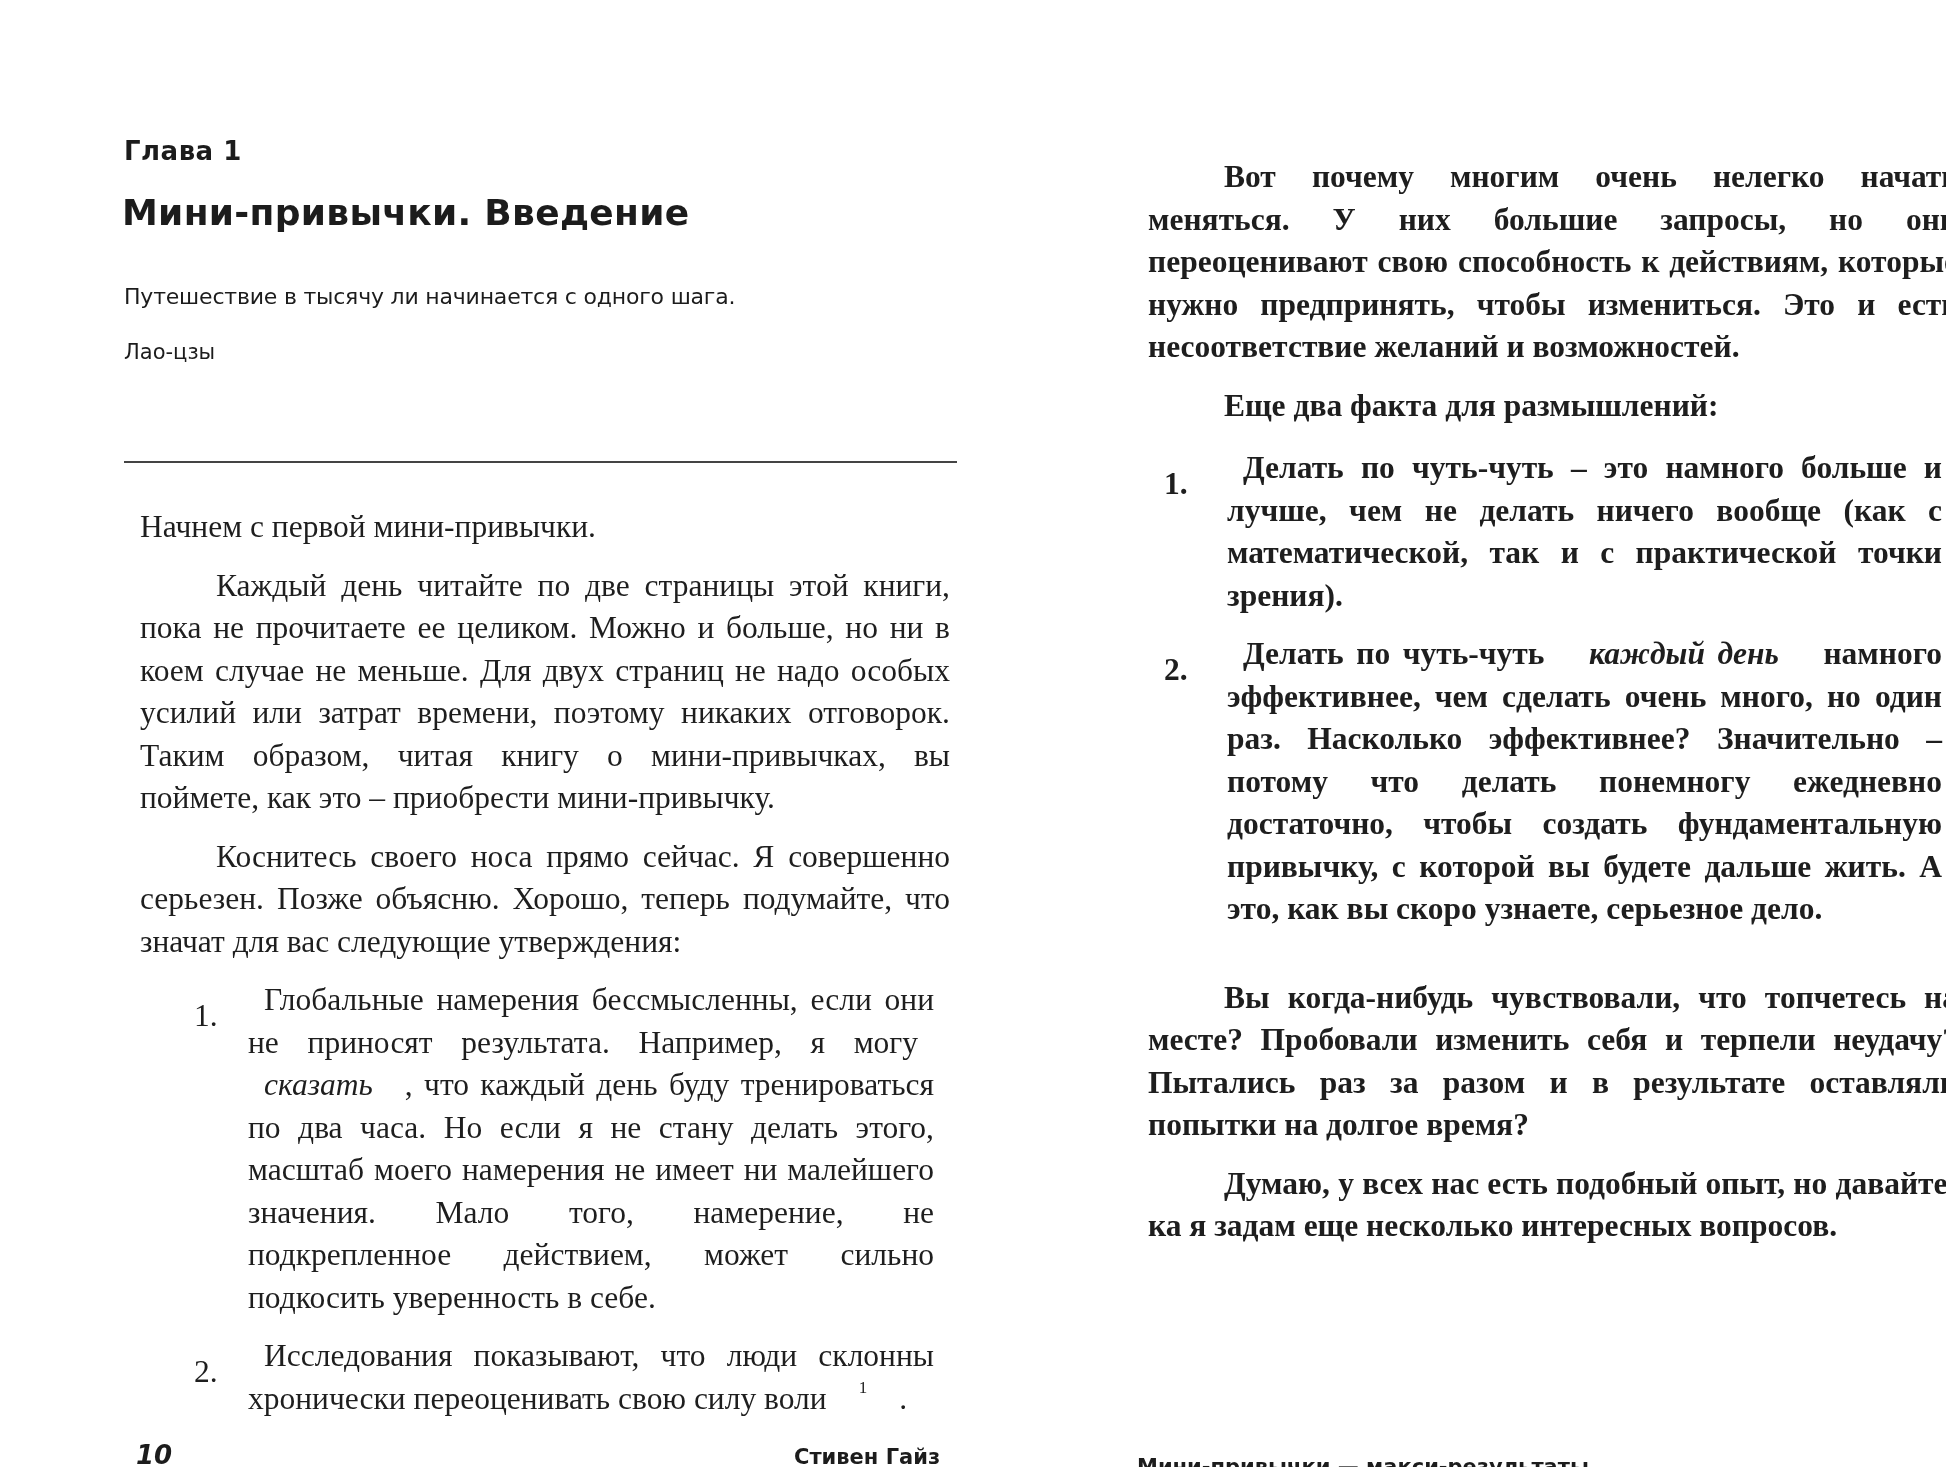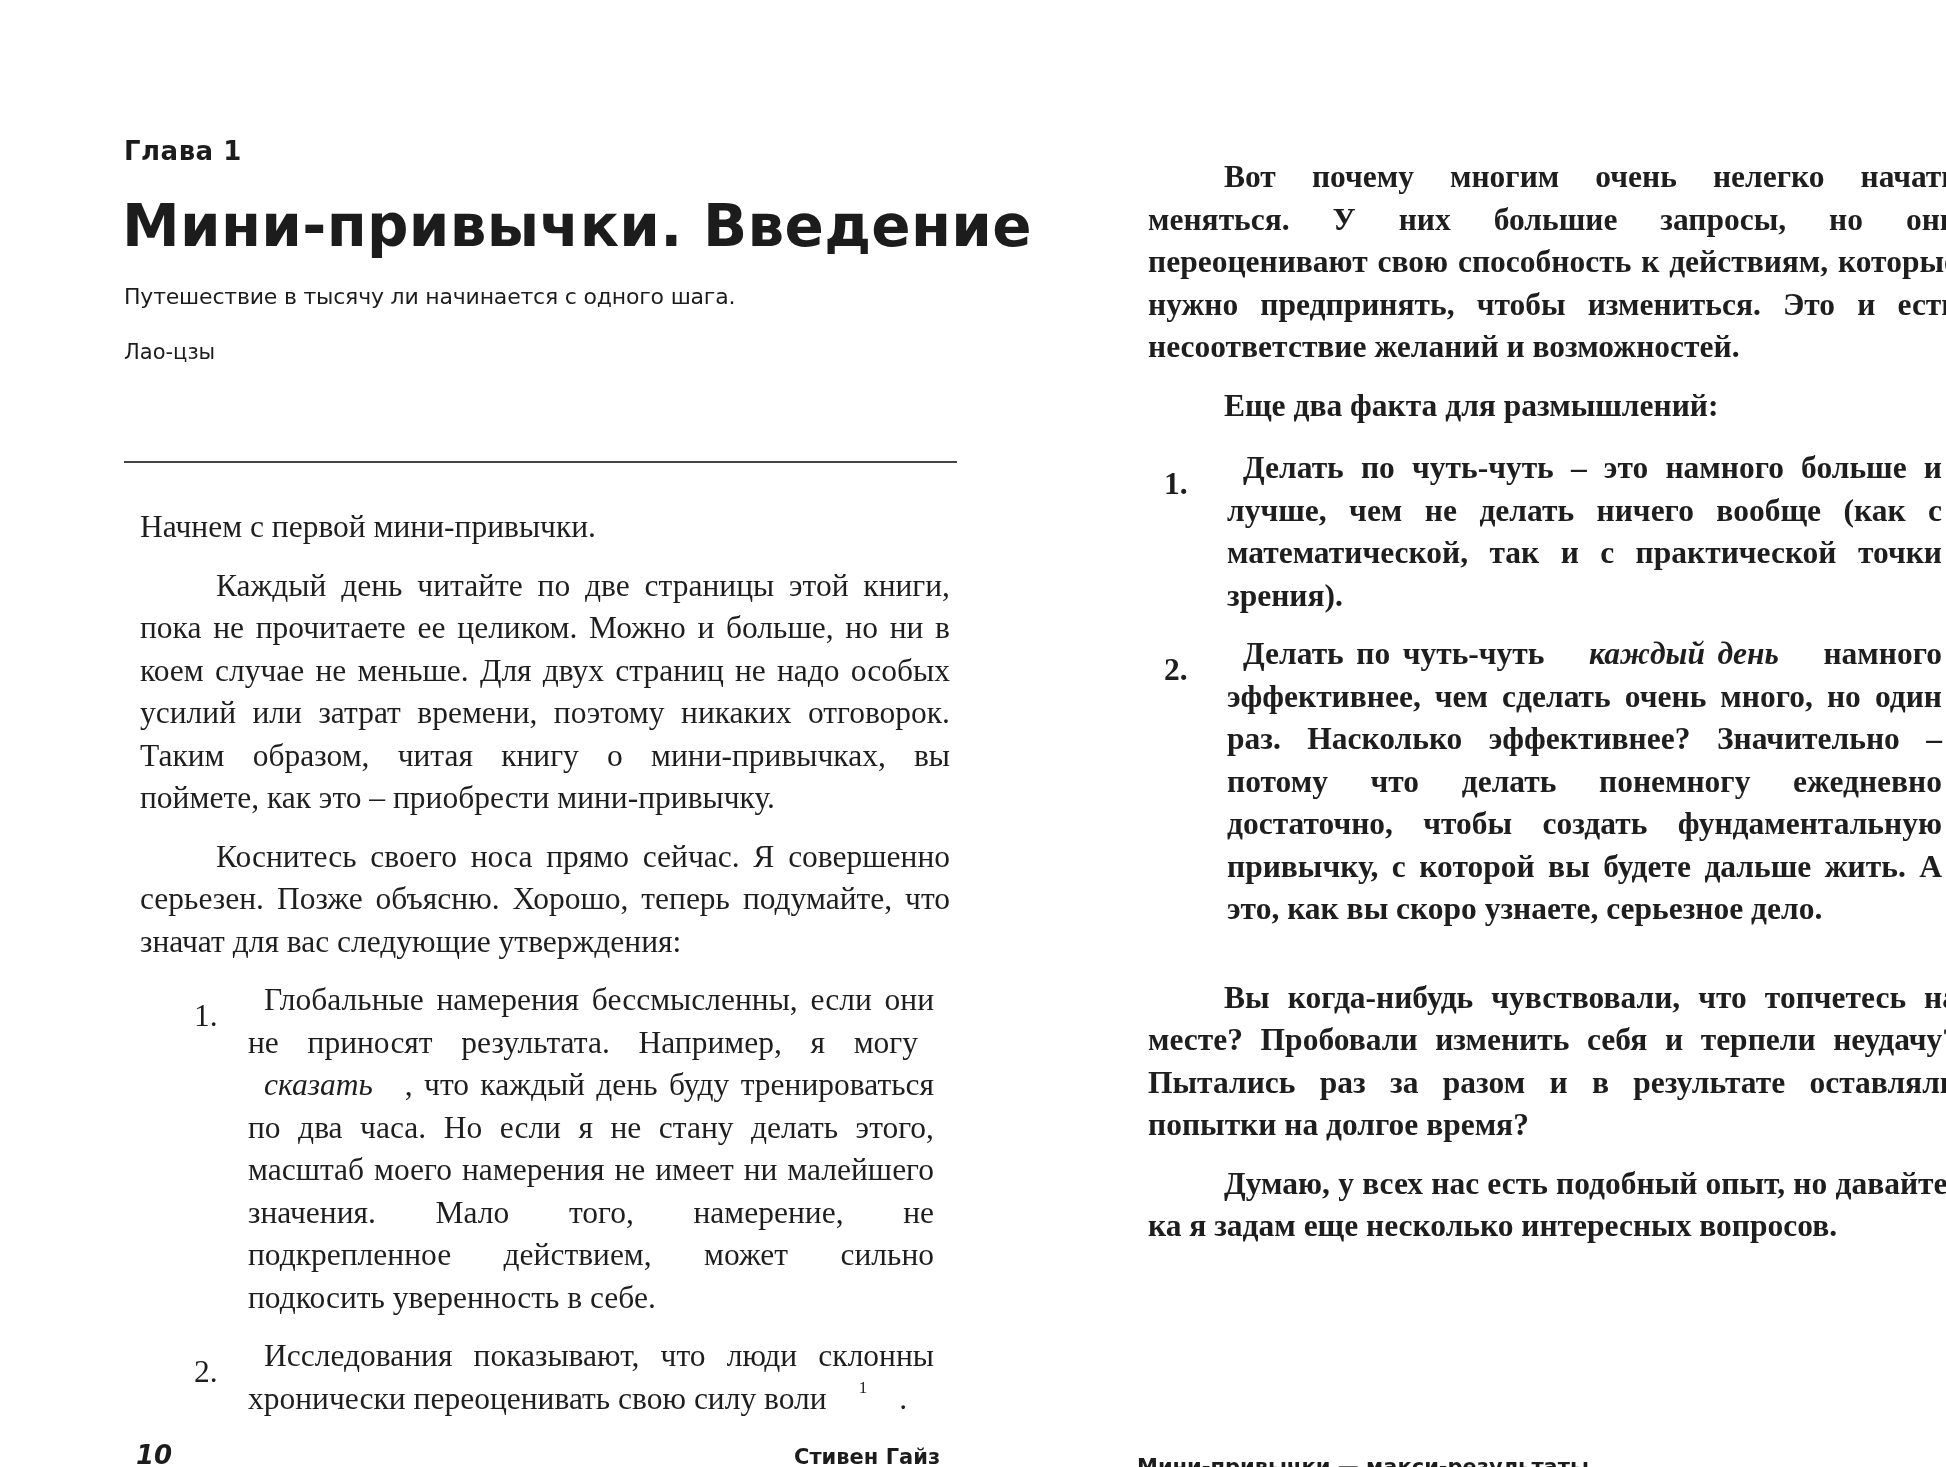--- a/index.html
+++ b/index.html
@@ -7,21 +7,21 @@
     body { position: relative; color: #1c1c1c; }
 
     .page { position: absolute; top: 0; height: 1467px; }
     .page-left { left: 0; width: 973px; }
     .page-right { left: 973px; width: 973px; }
 
     .sans { font-family: "DejaVu Sans", "Liberation Sans", sans-serif; }
     .serif { font-family: "Liberation Serif", "DejaVu Serif", serif; }
 
     .chapter-label { position: absolute; left: 60px; top: 72px; font-size: 26px; font-weight: bold; letter-spacing: 0.5px; }
-    .chapter-title { position: absolute; left: 58px; top: 128px; font-size: 58px; font-weight: bold; letter-spacing: 0.3px; white-space: nowrap; }
+    .chapter-title { position: absolute; left: 58px; top: 128px; font-size: 36px; font-weight: bold; letter-spacing: 0.3px; white-space: nowrap; }
     .epigraph { position: absolute; left: 60px; top: 220px; font-size: 22px; white-space: nowrap; letter-spacing: -0.2px; }
     .epigraph-author { position: absolute; left: 60px; top: 276px; font-size: 21px; text-align: right; }
     .separator { position: absolute; left: 60px; top: 397px; width: 833px; height: 2px; background: #444; }
 
     .body-text { position: absolute; font-size: 31.5px; line-height: 42.5px; text-align: justify; color: #1e1e1e; }
     .body-text p { text-indent: 0; }
     .body-text p.indent { text-indent: 76px; }
     .body-text em { font-style: italic; }
     .body-text sup { font-size: 17px; vertical-align: top; line-height: 20px; }
 

